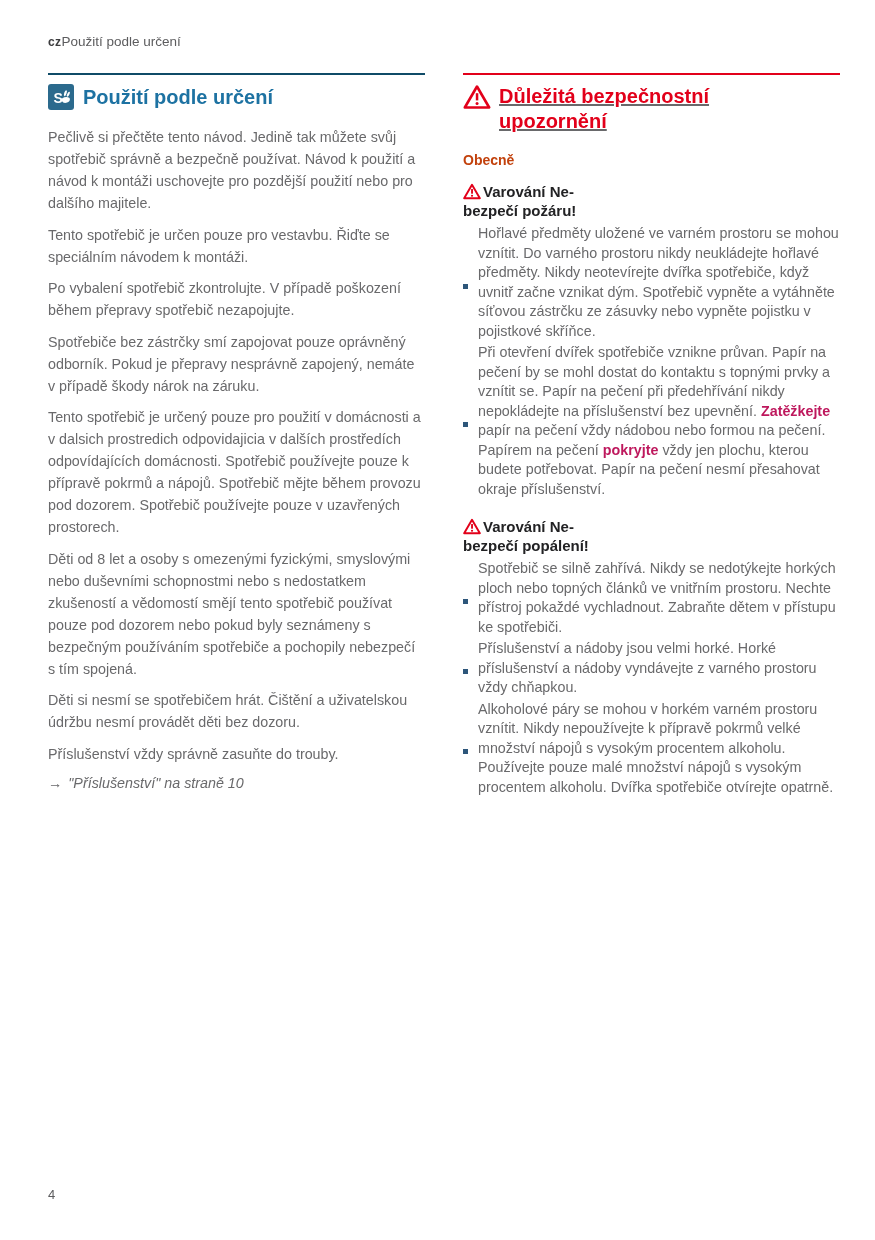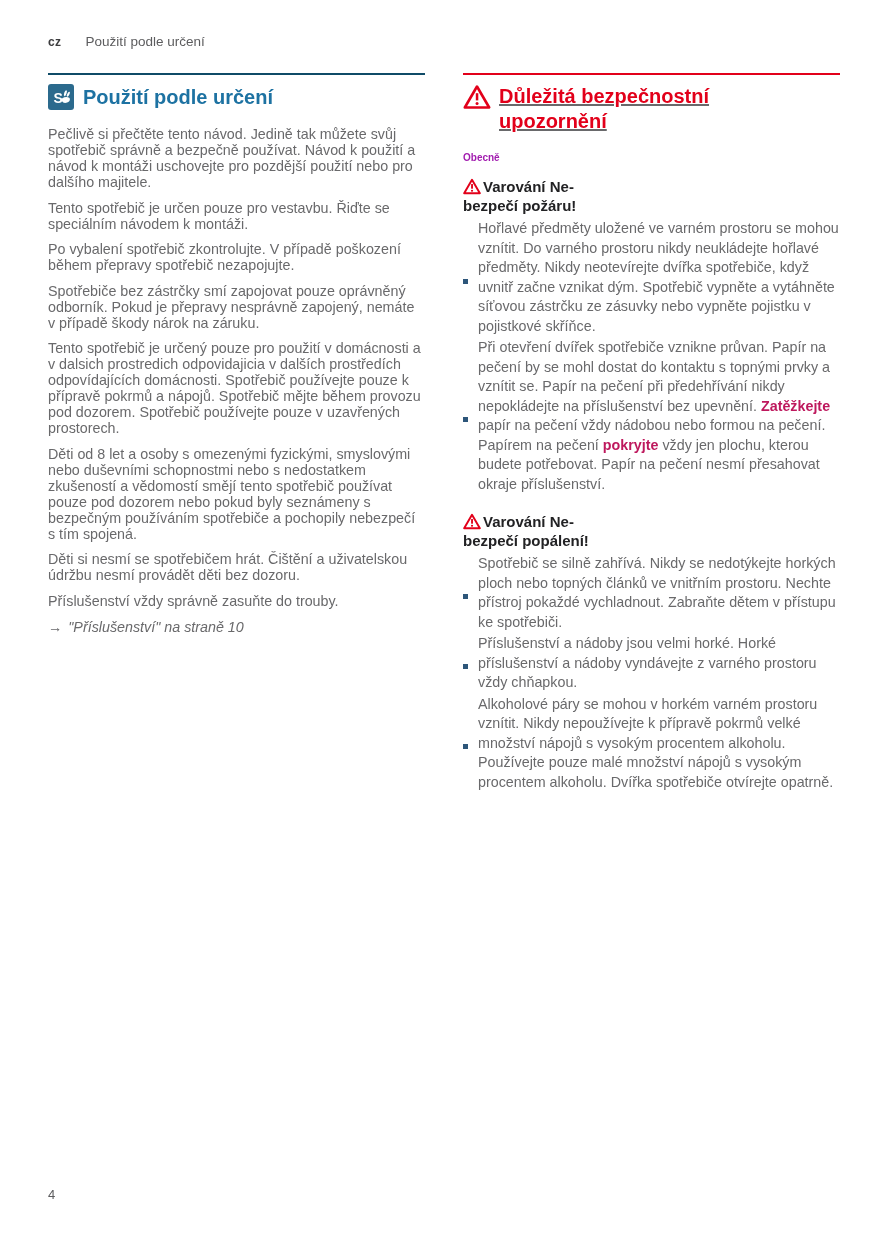--- a/index.html
+++ b/index.html
@@ -7,48 +7,48 @@
   body {
     background:#ffffff;
     font-family:"Liberation Sans", sans-serif;
     color:#69696b;
     position:relative;
     overflow:hidden;
   }
   .page { position:absolute; inset:0; padding:34px 36px 0 48px; }
 
   
-  .doc-header { display:flex; align-items:baseline; gap:24px; margin-bottom:24px; }
+  .doc-header { display:flex; align-items:baseline; margin-bottom:24px; }
   .lang { font-weight:bold; font-size:12px; color:#3d3d3f; letter-spacing:.4px; }
   .header-title { font-size:13.5px; color:#5c5c5e; }
 
   
   .columns { display:flex; gap:38px; }
   .col { width:377px; flex:none; }
 
   .rule { border-top:2px solid #0f4b67; }
   .rule.red { border-top-color:#e2001a; }
 
   
   .left-title { display:flex; align-items:center; gap:9px; margin-top:9px; margin-bottom:16px; }
   .left-title .title-text { color:#1d72a2; font-size:20px; font-weight:bold; }
   .icon-box { flex:none; display:inline-flex; }
 
   
-  .para { font-size:14.3px; line-height:16px; margin-bottom:9.5px; }
+  .para { font-size:14.3px; line-height:22px; margin-bottom:9.5px; }
   b { color:#be185d; }
 
   .cross-ref { font-size:14.3px; line-height:19.5px; font-style:italic; margin-top:2px; }
   .cross-ref .arrow { font-style:normal; margin-right:6px; }
 
   
   .right-title { display:flex; align-items:flex-start; gap:8px; margin-top:9px; margin-bottom:18px;text-decoration:underline; }
   .right-title .title-lines { color:#e2001a; font-size:20px; font-weight:bold; line-height:25px; }
 
-  .section-heading { color:#a21caf; font-size:10px; font-weight:bold; margin-bottom:14px; }
+  .section-heading { color:#c2410c; font-size:14px; font-weight:bold; margin-bottom:14px; }
 
   
   .warning-block { margin-bottom:18px; }
   .warning-label { font-size:15px; font-weight:bold; color:#222224; line-height:19px; margin-bottom:4px; }
   .warning-label .wl1 { display:flex; align-items:center; gap:2px; }
   .bullets { list-style:none; }
   .bullets li { display:flex; gap:10px; font-size:14.3px; line-height:19.5px; margin-bottom:2px;align-items:center; }
   .sq { flex:none; width:5px; height:5px; background:#2d567a; margin-top:7px; }
 
   

